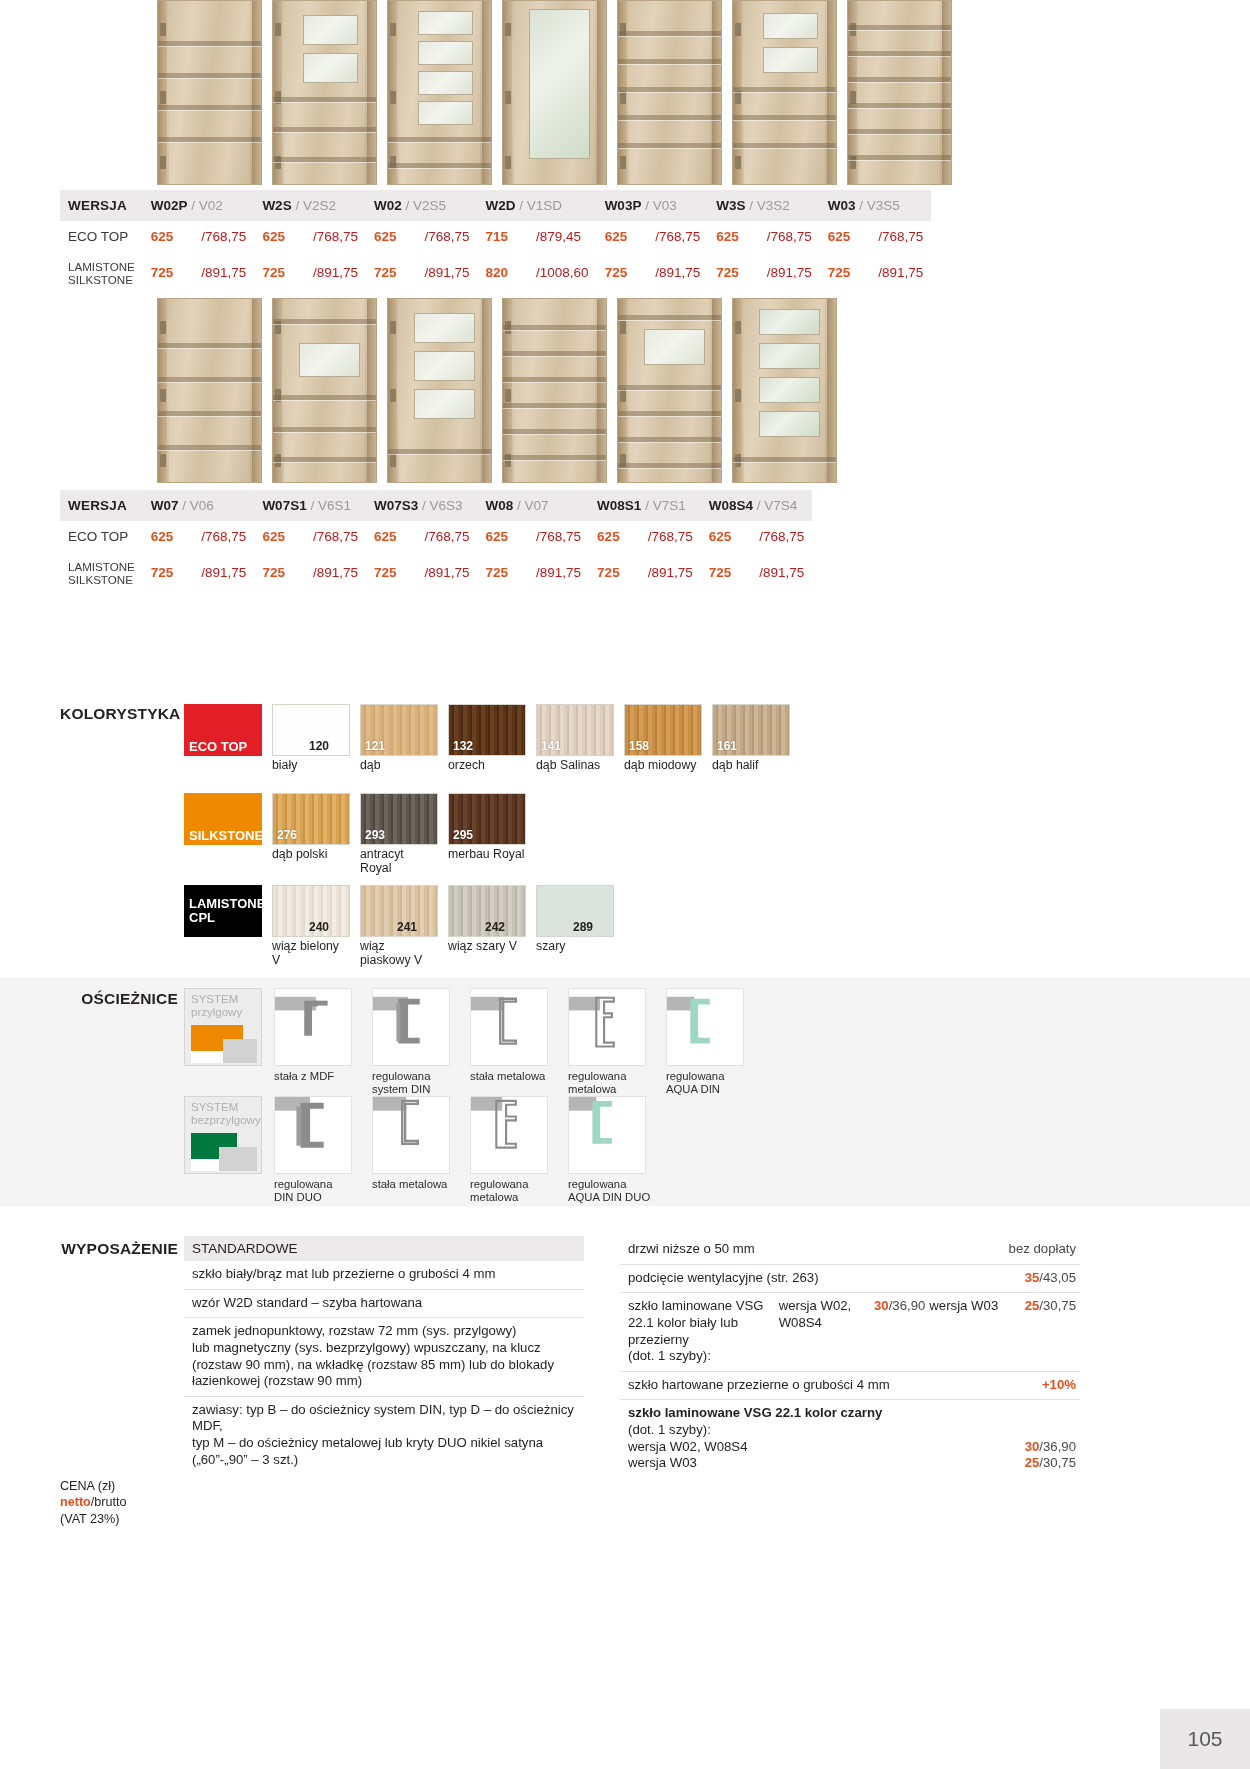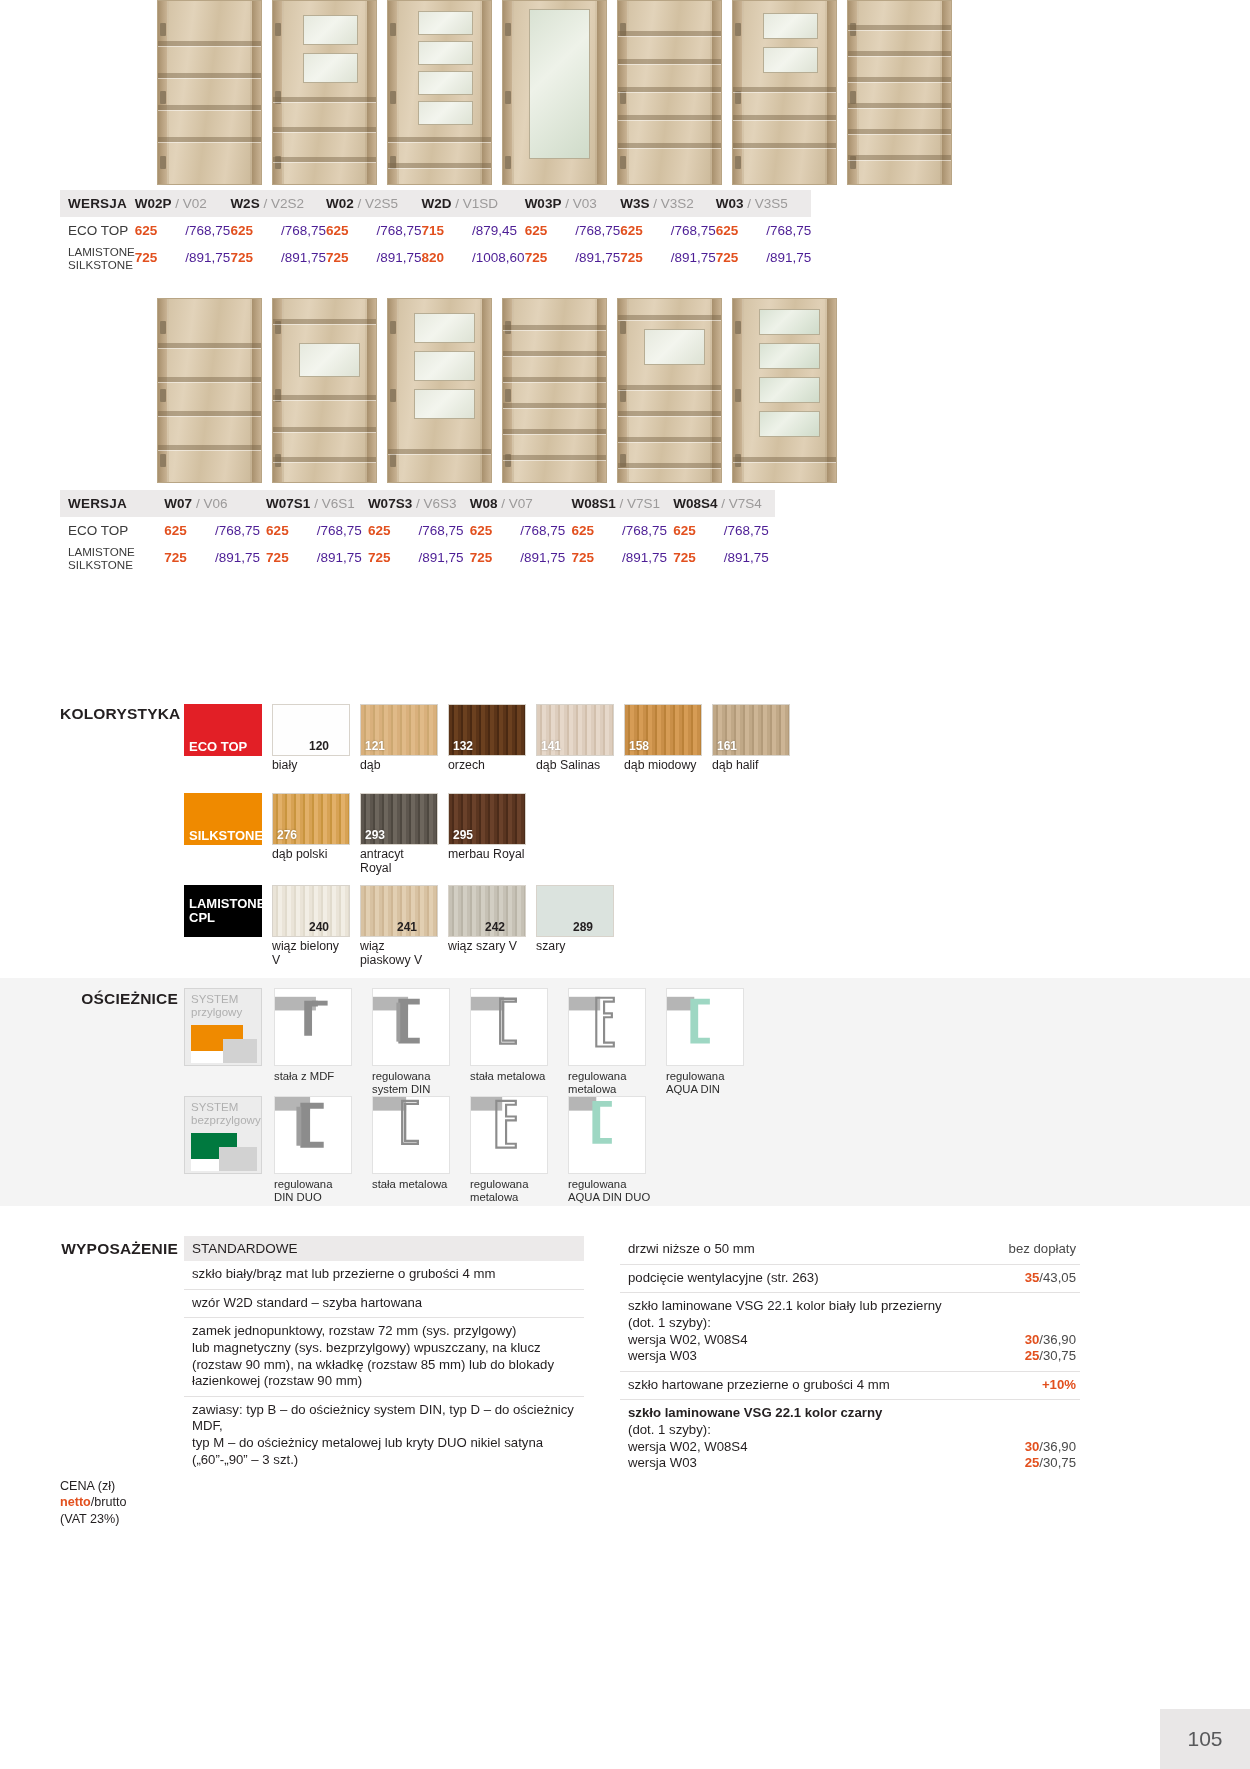--- a/index.html
+++ b/index.html
@@ -52,33 +52,33 @@
   }
   .glass {
     position:absolute;
     background:linear-gradient(135deg,#d9e2d3,#eef2e9 40%,#cfdbc9);
     border:1px solid #b7ad94;
   }
   .glass.clear { background:linear-gradient(135deg,#e6e9de,#f3f5ee 45%,#dde2d4); }
 
   
   table.vers { border-collapse:collapse; width:715px; }
-  table.vers th, table.vers td { padding:0; }
+  table.vers th, table.vers td { padding:8px; }
   .vrow-head td {
     background:#eceaea; height:27px; vertical-align:middle;
     font-size:13.5px;
   }
   .vrow-head td.lbl { font-weight:bold; font-size:13.5px; padding-left:8px; letter-spacing:.2px;}
   .vcode { font-weight:bold; color:#231f20; }
   .vsub  { color:#9c9a9a; font-weight:normal; }
   .vrow td { height:27px; vertical-align:middle; font-size:13.5px; }
   .vrow td.lbl { color:#3a3a3a; font-size:13.5px; padding-left:8px; }
   .vrow td.lbl.two { line-height:1.12; font-size:11.6px; }
   .pnet { color:#e2501e; font-weight:bold; }
-  .pgross { color:#4c1d95;margin-left:28px; }
+  .pgross { color:#b91c1c;margin-left:28px; }
 
   
   .sw { width:78px; }
   .swatch {
     width:78px; height:52px; position:relative;
     border:1px solid #d8d3cb;
   }
   .swatch .num {
     position:absolute; left:4px; bottom:2px;
     font-size:12px; font-weight:bold; color:#ffffff;
@@ -639,21 +639,21 @@
       <div class="txt" style="white-space:pre-line">drzwi niższe o 50 mm</div>
       <div class="val"><span class="g">bez dopłaty</span></div>
     </div>
 
     <div class="eqrow">
       <div class="txt" style="white-space:pre-line">podcięcie wentylacyjne (str. 263)</div>
       <div class="val"><span class="n">35</span><span class="g">/43,05</span></div>
     </div>
 
 
-    <div class="eqrow" style="flex-direction:column; gap:0">
+    <div class="eqrow" style="flex-direction:row; gap:0">
       <div class="txt" style="white-space:pre-line; width:100%">szkło laminowane VSG 22.1 kolor biały lub przezierny
 (dot. 1 szyby):</div>
       <div style="display:flex; justify-content:space-between; width:100%">
         <span>wersja W02, W08S4</span>
         <span class="val"><span class="n">30</span><span class="g">/36,90</span></span>
       </div>
       <div style="display:flex; justify-content:space-between; width:100%">
         <span>wersja W03</span>
         <span class="val"><span class="n">25</span><span class="g">/30,75</span></span>
       </div>

